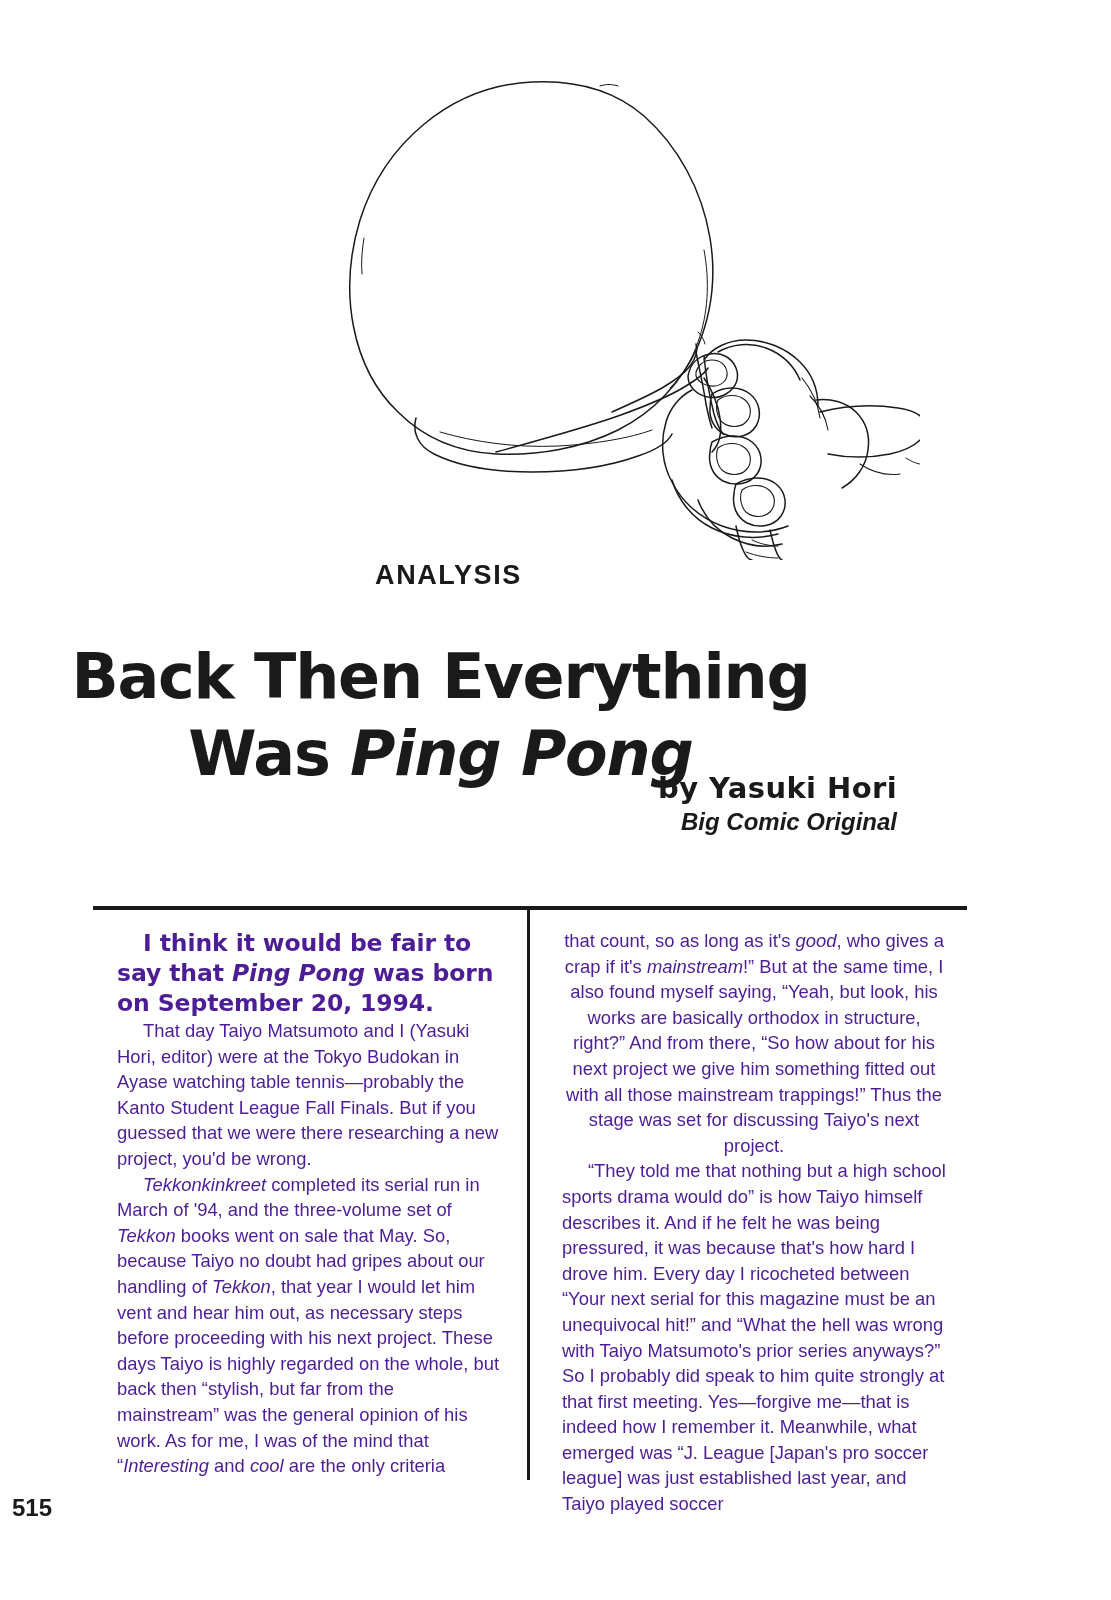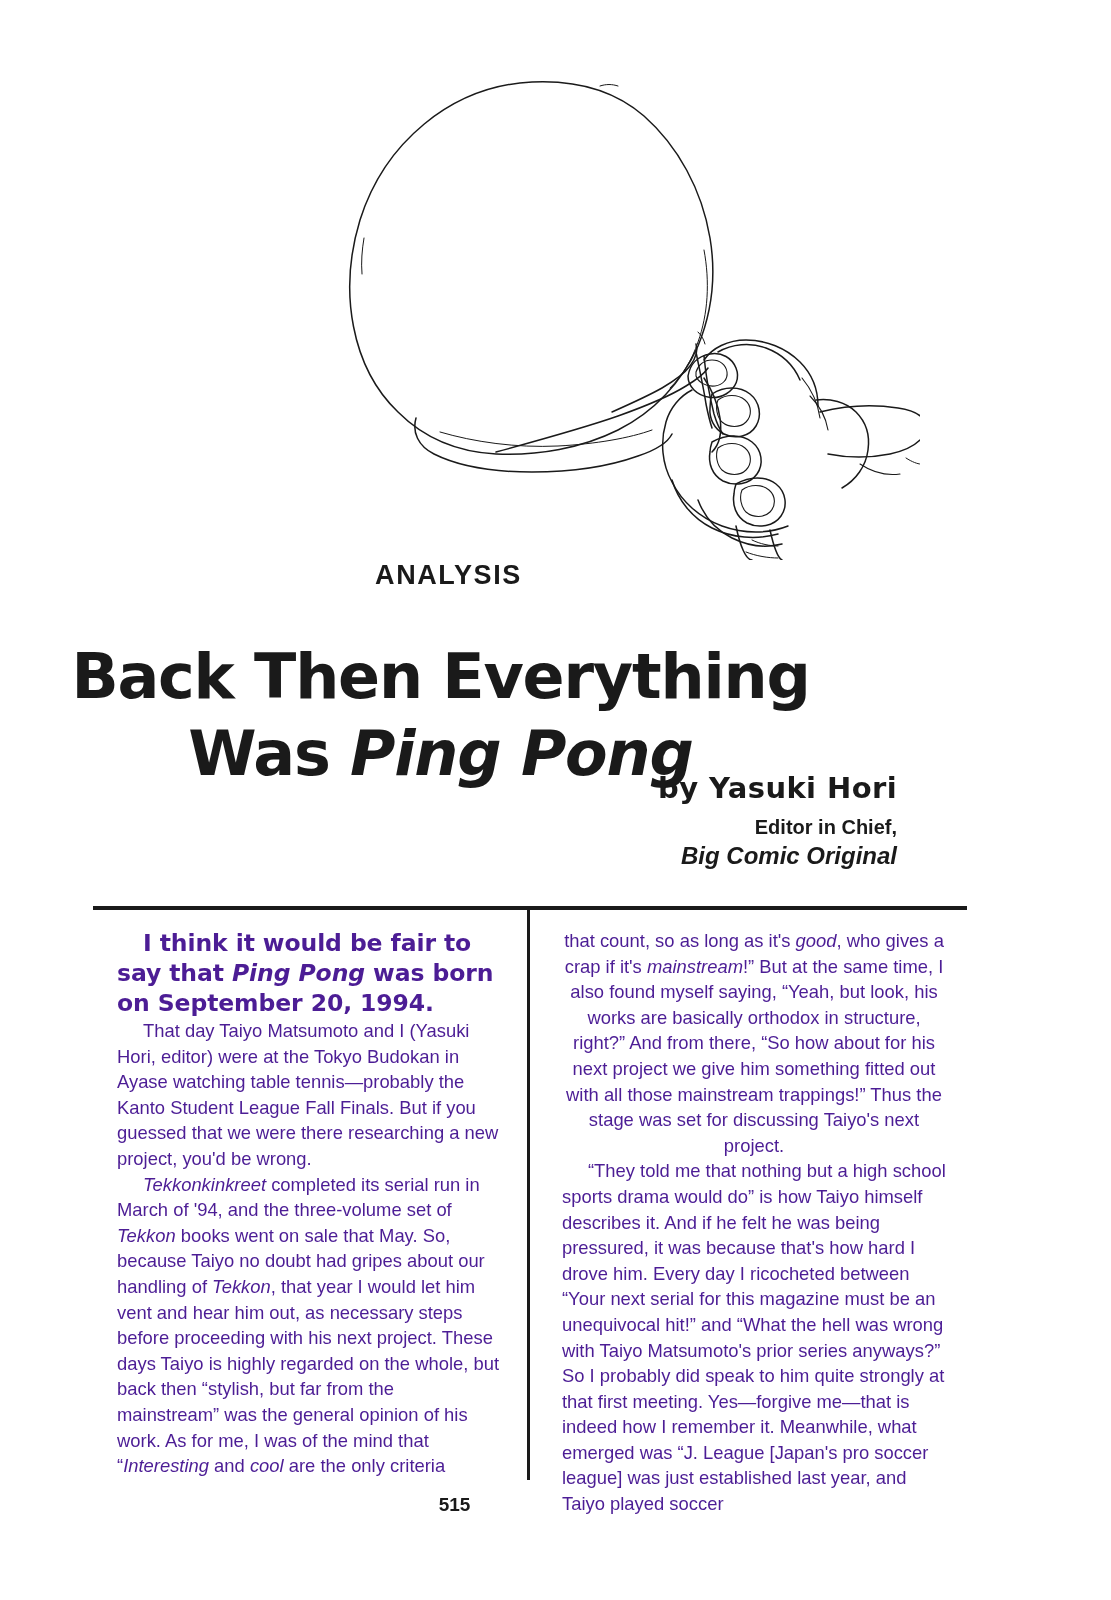--- a/index.html
+++ b/index.html
@@ -153,22 +153,22 @@
   }
   .col p.noindent { text-indent: 0; text-align: center; }
   .col i { font-style: italic; }
 
   
   .folio {
     position: absolute;
     left: 12px;
     right: 0;
     top: 1494px;
-    text-align: center;
-    font-size: 19px;
+    text-align: left;
+    font-size: 24px;
     font-weight: 700;
     color: #1a1a1a;
   }
 </style>
 </head>
 <body>
 
 <div class="page">
 
   <div class="illustration">
@@ -247,21 +247,20 @@
 
   <div class="kicker">ANALYSIS</div>
 
   <h1 class="headline">
     <span>Back Then Everything</span>
     <span class="line2"><span>Was </span><span class="ital">Ping Pong</span></span>
   </h1>
 
   <div class="byline">
     <div class="author">by Yasuki Hori</div>
-    <div class="role">Editor in Chief,</div>
     <div class="mag">Big Comic Original</div>
   </div>
 
   <div class="hrule"></div>
   <div class="vrule"></div>
 
   <div class="col col-left">
 
     <p class="deck"><span>I think it would be fair to say that </span><span class="ital">Ping Pong</span><span> was born on September 20, 1994.</span></p>
 

